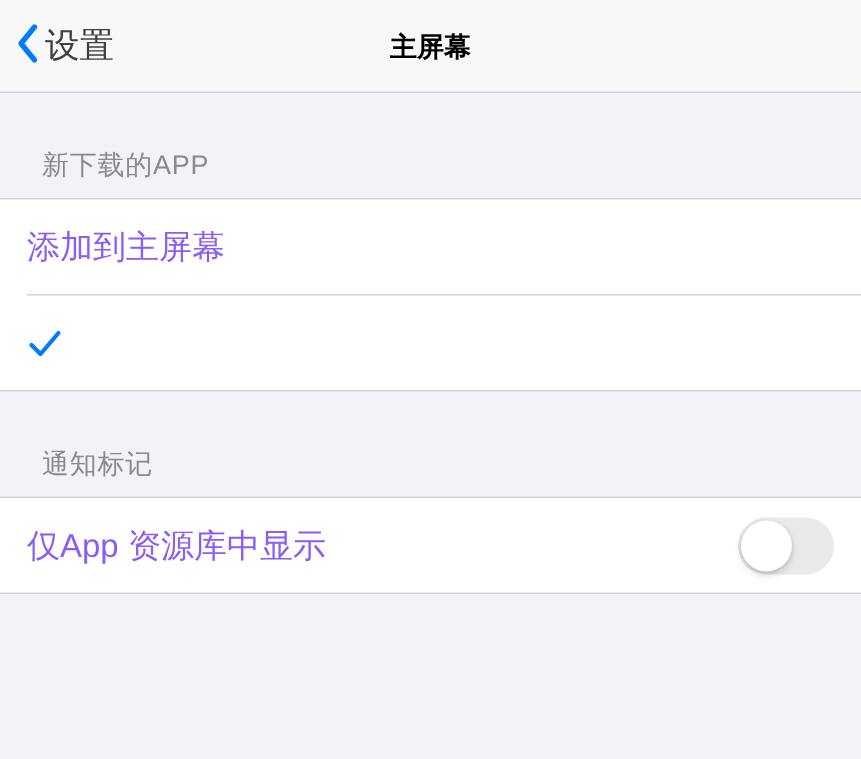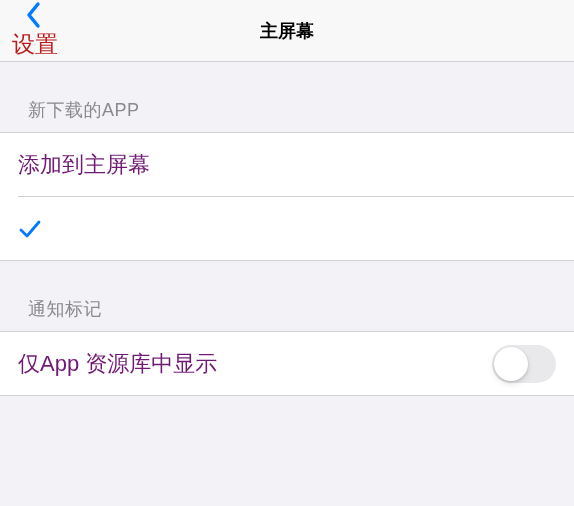--- a/index.html
+++ b/index.html
@@ -18,28 +18,27 @@
     .nav-bar {
       display: flex;
       align-items: center;
       background: #f8f8f8;
       height: 62px;
       border-bottom: 1px solid #d1d1d5;
       position: relative;
     }
     .back-button {
       display: flex;
-      align-items: center;
+      align-items: flex-start;
       padding-left: 10px;
-      color: #b91c1c;
+      color: #404040;
       font-size: 23px;
       cursor: pointer;
       position: absolute;
       left: 0;
-      flex-direction: column;
     }
     .back-chevron {
       display: inline-flex;
       align-items: center;
       justify-content: center;
     }
     .back-chevron svg {
       width: 18px;
       height: 28px;
     }
@@ -67,21 +66,21 @@
     .row {
       display: flex;
       align-items: center;
       justify-content: space-between;
       height: 63px;
       padding: 0 18px;
       cursor: pointer;
     }
     .row-label {
       font-size: 22px;
-      color: #701a75;
+      color: #8b5cf6;
     }
     .row-separator {
       height: 1px;
       background: #d1d1d5;
       margin-left: 18px;
     }
     .checkmark {
       display: inline-flex;
       align-items: center;
     }

